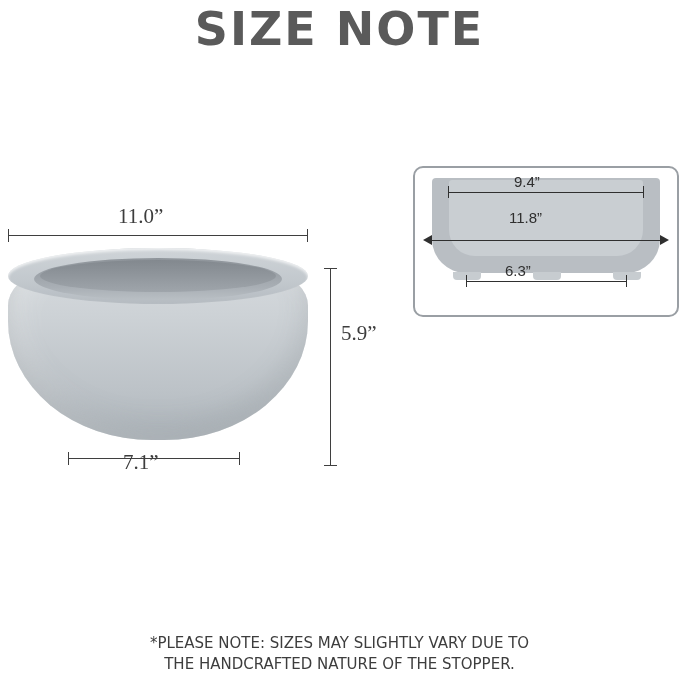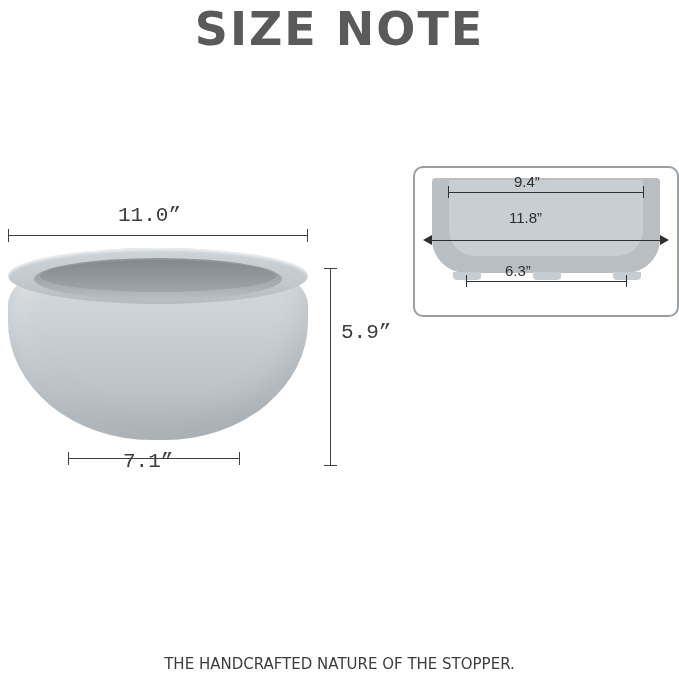--- a/index.html
+++ b/index.html
@@ -104,21 +104,21 @@
   .cap-h {
     position: absolute;
     height: 1px;
     width: 13px;
     background: #3f3f3f;
   }
   .dim-label {
     position: absolute;
     font-size: 21px;
     color: #3d3d3d;
-    font-family: Liberation Mono, monospace;
+    font-family: Liberation Serif, serif;
     white-space: nowrap;
   }
 
   
   .panel {
     position: absolute;
     border: 2px solid #9a9fa4;
     border-radius: 10px;
     background: #ffffff;
     overflow: hidden;
@@ -327,16 +327,17 @@
     <div class="tiny-label" style="left:94px; top:41px;">11.8”</div>
 
     <div class="arrow-line" style="left:51px; top:113px; width:160px;"></div>
     <div class="dim-line-v" style="left:51px; top:107px; height:12px; background:#2f2f2f;"></div>
     <div class="dim-line-v" style="left:211px; top:107px; height:12px; background:#2f2f2f;"></div>
     <div class="tiny-label" style="left:90px; top:94px;">6.3”</div>
   </div>
 
 
   <div class="footnote">
+    <div>*PLEASE NOTE: SIZES MAY SLIGHTLY VARY DUE TO</div>
     <div>THE HANDCRAFTED NATURE OF THE STOPPER.</div>
   </div>
 
 </div>
 
 </body></html>

